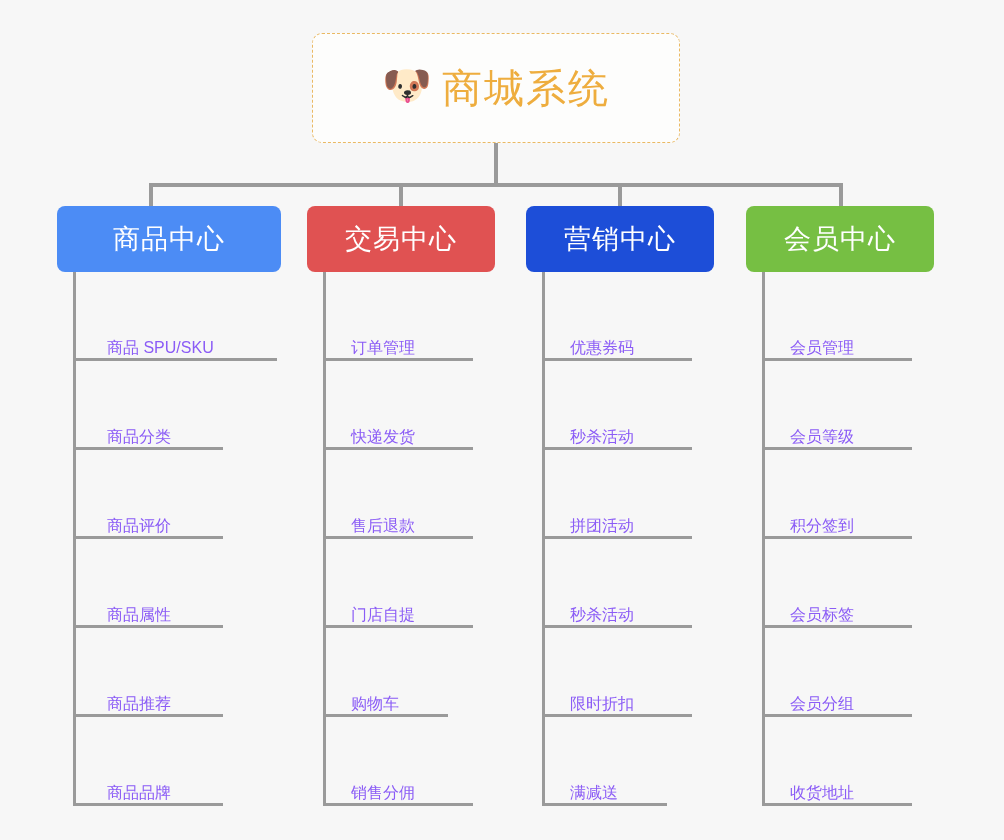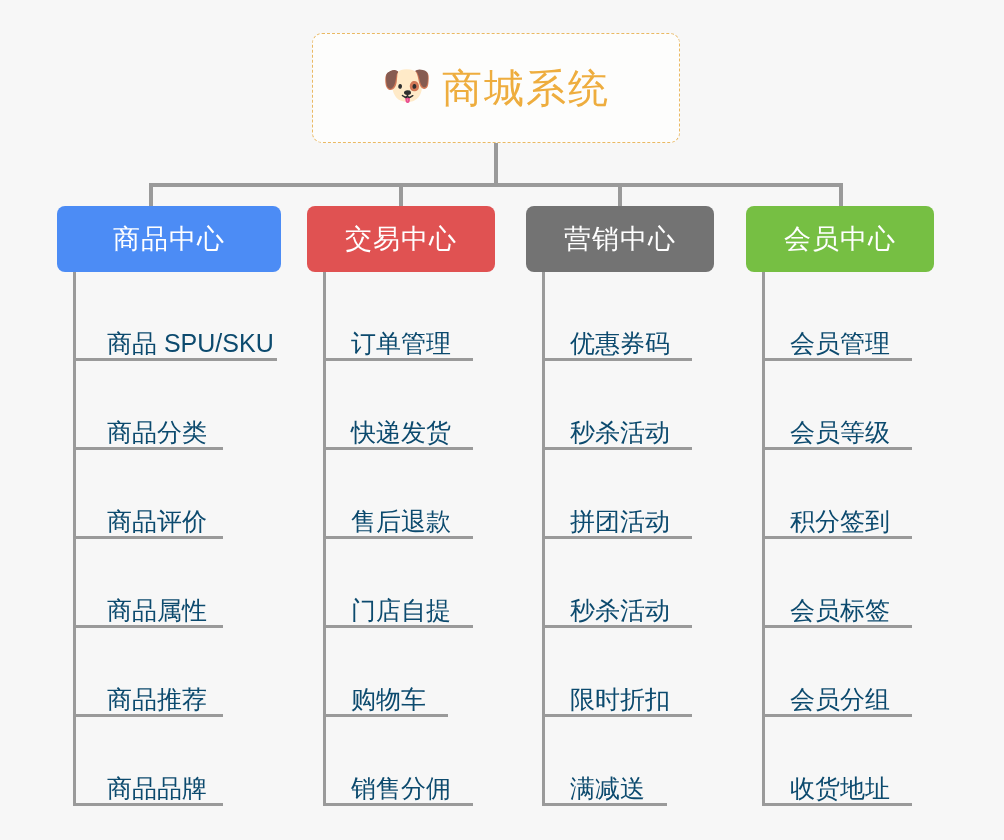--- a/index.html
+++ b/index.html
@@ -96,41 +96,41 @@
   .leaf {
     position: relative;
     height: 89px;
     box-sizing: border-box;
     display: flex;
     align-items: flex-end;
   }
   .leaf-label {
     position: relative;
     display: inline-block;
-    font-size: 25px;
-    color: #0c4a6e;
+    font-size: 16px;
+    color: #8b5cf6;
     white-space: nowrap;
     padding: 0 6px 4px 6px;
     line-height: 1.1;
   }
   .leaf-underline {
     position: absolute;
     left: 0;
     bottom: 0;
     height: 3px;
     background: #9a9a9a;
   }
 
   
   .b0 { left: 57px;  }
   .b0 .branch-header { width: 224px; background: #4c8cf5; }
   .b1 { left: 307px; }
   .b1 .branch-header { width: 188px; background: #e05252; }
   .b2 { left: 526px; }
-  .b2 .branch-header { width: 188px; background: #737373; }
+  .b2 .branch-header { width: 188px; background: #1d4ed8; }
   .b3 { left: 746px; }
   .b3 .branch-header { width: 188px; background: #76bf43; }
 </style>
 </head>
 <body>
 
 <div id="mindmap">
 
   <div class="root-node">
     <span class="root-emoji">🐶</span>

